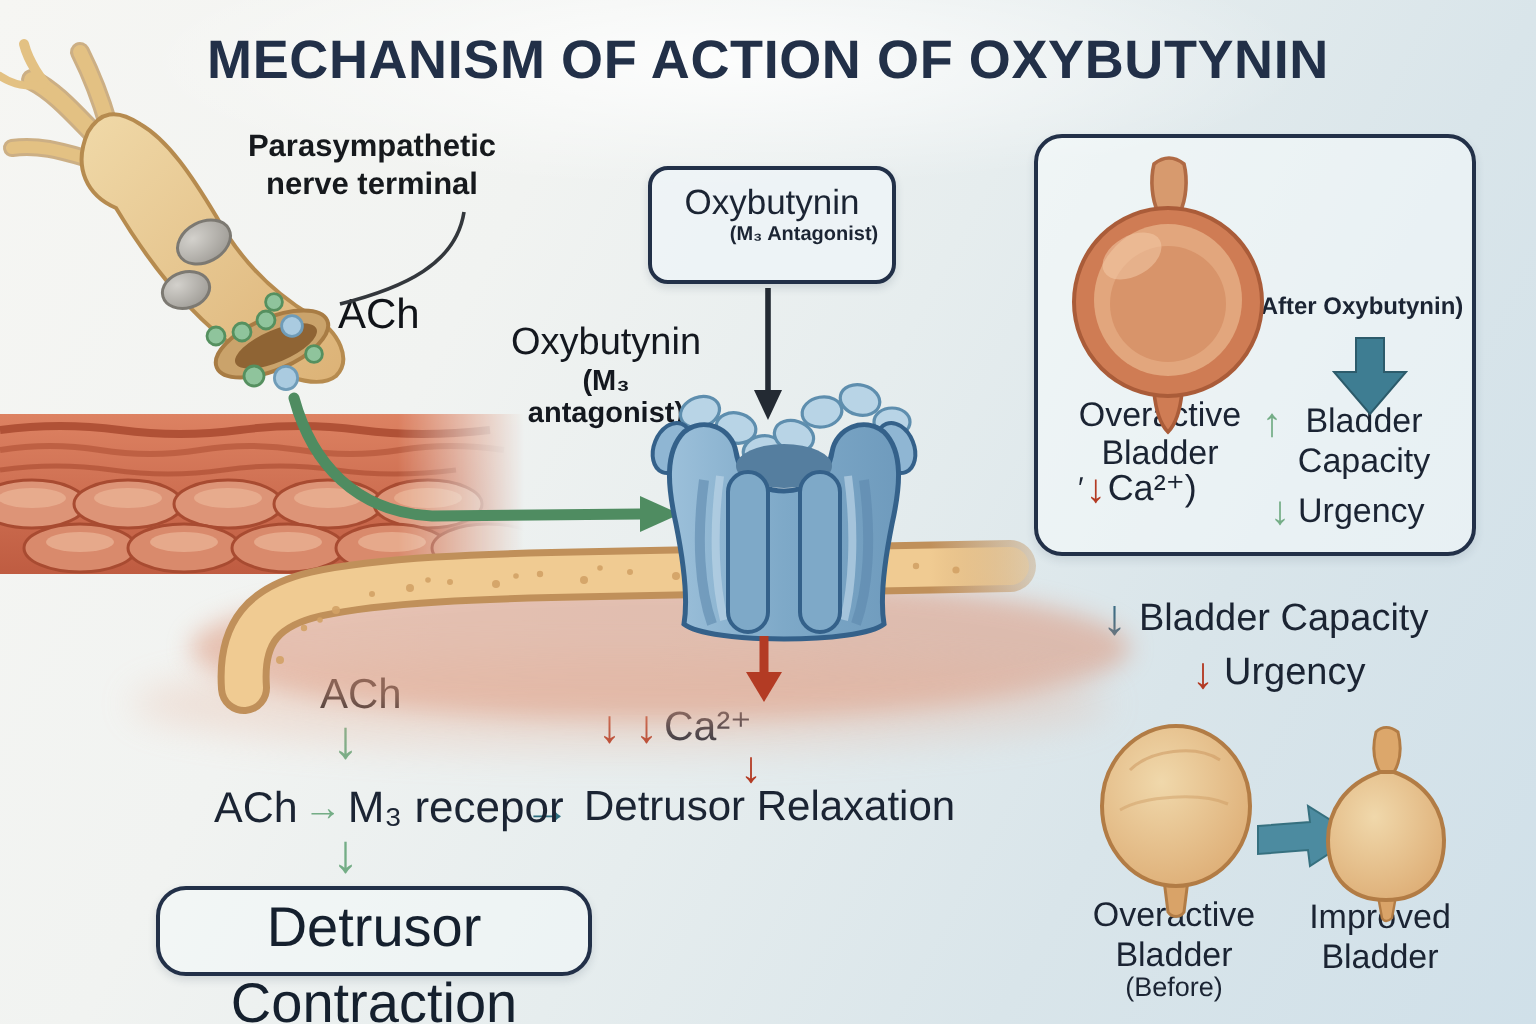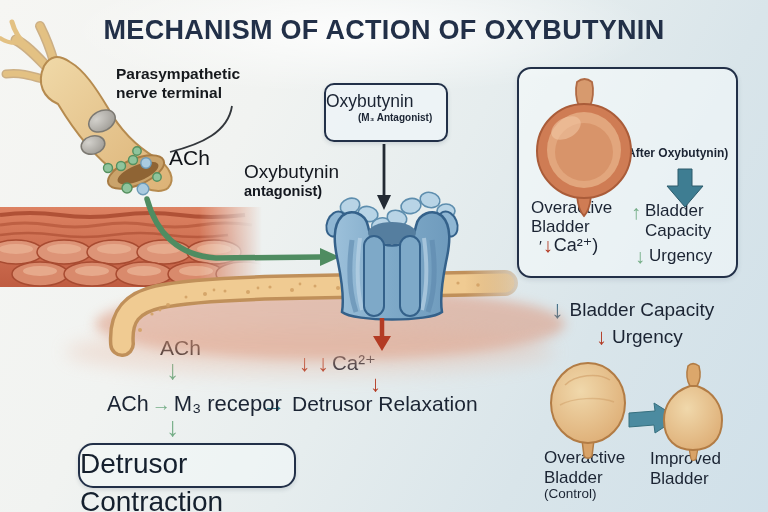--- a/index.html
+++ b/index.html
@@ -5,21 +5,21 @@
   html,body{margin:0;padding:0;background:#ccd8de;}
   .stage{
     position:relative;width:768px;height:512px;overflow:hidden;
     font-family:"Liberation Sans","DejaVu Sans",sans-serif;
     background:
       radial-gradient(ellipse 420px 90px at 47% 6%, rgba(255,255,255,.85), rgba(255,255,255,0) 70%),
       linear-gradient(118deg,#f6f6f3 0%,#f1f3f1 30%,#e6edee 52%,#d9e5ea 74%,#d0e0e9 100%);
   }
   .t{position:absolute;color:var(--c-ink,#1b2433);white-space:nowrap;}
   .wrap{white-space:normal;}
-  .ctr{text-align:left;}
+  .ctr{text-align:center;}
   .b{font-weight:normal;}
   .row{display:flex;align-items:center;}
   .ar{font-weight:bold;line-height:1;display:inline-block;}
   .ar.red{color:var(--c-red,#b33b24);}
   .ar.grn{color:var(--c-light-green,#74ad86);}
   .ar.teal{color:var(--c-teal,#2e6f80);}
   .ar.steel{color:var(--c-steel-blue,#3a6b85);}
   #title{left:0;right:0;top:15px;text-align:center;font-size:27px;font-weight:bold;
          letter-spacing:.3px;color:var(--c-navy,#223048);white-space:nowrap;}
   .obox{position:absolute;border:2px solid var(--c-navy,#2b3b52);border-radius:10px;
@@ -283,20 +283,21 @@
 
   <div class="txt-layer">
     <div class="t" id="title">MECHANISM OF ACTION OF OXYBUTYNIN</div>
 
     <div class="t wrap ctr" style="left:116px;top:65px;width:140px;font-size:15.5px;font-weight:600;color:#16191d;line-height:1.22;">Parasympathetic nerve terminal</div>
 
     <div class="t b" style="left:169px;top:146px;font-size:21px;color:#101318;">ACh</div>
 
     <div class="t wrap ctr" style="left:244px;top:161px;width:118px;color:#14181f;">
       <div class="b" style="font-size:19px;">Oxybutynin</div>
+      <div style="font-size:14.5px;font-weight:600;">(M₃</div>
       <div style="font-size:14.5px;font-weight:600;">antagonist)</div>
     </div>
 
     <div class="t row" style="left:299px;top:351px;gap:3px;">
       <span class="ar red" style="font-size:23px;">↓</span>
       <span class="ar red" style="font-size:23px;margin-left:4px;">↓</span>
       <span class="b" style="font-size:20.5px;">Ca²⁺</span>
     </div>
 
     <div class="t ar red" style="left:370px;top:373px;font-size:22px;">↓</div>
@@ -320,16 +321,16 @@
     <div class="t row" style="left:551px;top:297px;gap:6px;">
       <span class="ar steel" style="font-size:25px;">↓</span>
       <span class="b" style="font-size:19px;">Bladder Capacity</span>
     </div>
     <div class="t row" style="left:596px;top:326px;gap:5px;">
       <span class="ar red" style="font-size:22px;">↓</span>
       <span class="b" style="font-size:19px;">Urgency</span>
     </div>
 
     <div class="t b wrap ctr" style="left:544px;top:448px;width:86px;font-size:17px;line-height:1.15;">Overactive Bladder</div>
-    <div class="t b wrap ctr" style="left:544px;top:486px;width:86px;font-size:13.5px;">(Control)</div>
+    <div class="t b wrap ctr" style="left:544px;top:486px;width:86px;font-size:13.5px;">(Before)</div>
     <div class="t b wrap ctr" style="left:650px;top:449px;width:80px;font-size:17px;line-height:1.15;">Improved Bladder</div>
   </div>
 </div>
 
 </body></html>

